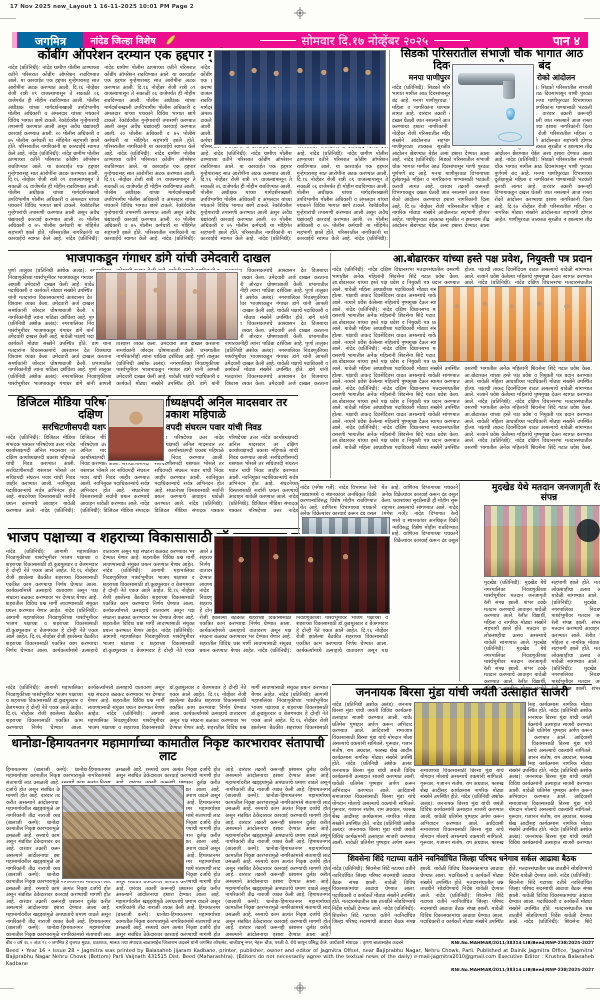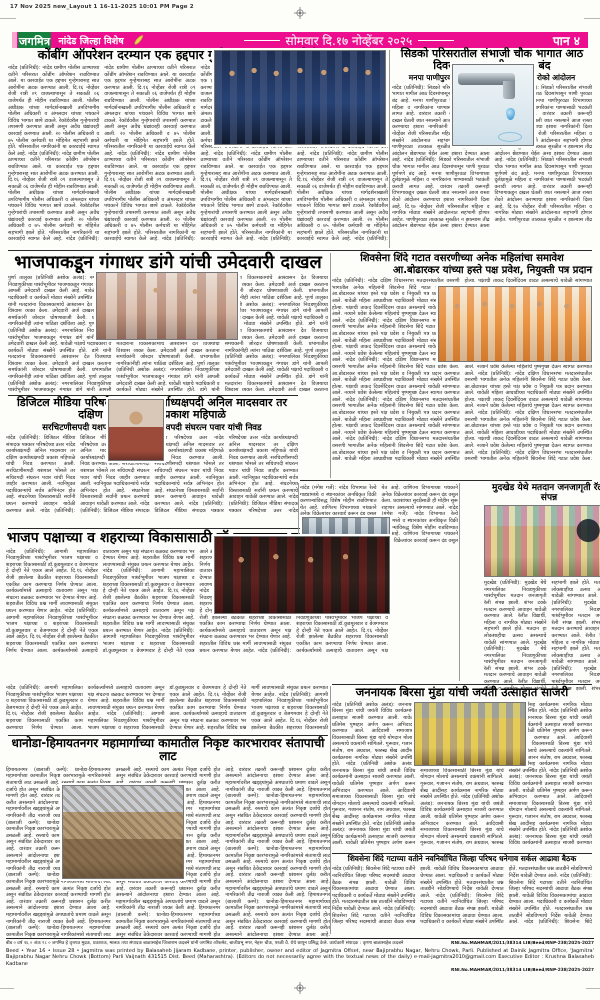--- a/index.html
+++ b/index.html
@@ -9,21 +9,21 @@
   
   .printline{position:absolute;left:10px;top:3px;font-size:5.5px;font-weight:bold;color:#333;letter-spacing:.2px;}
   .regmark{position:absolute;width:12px;height:12px;}
   .regmark.top{left:294px;top:4px;}
   .regmark.bottom{left:294px;top:979px;}
   .cropline{position:absolute;background:#b7b7b4;}
 
   
   .masthead{position:absolute;left:12px;top:32px;width:576px;height:16px;display:flex;align-items:center;color:#fff;}
   .mh-strip{width:5px;height:100%;background:#f7a6d0;flex:0 0 auto;}
-  .name-box{background:#15803d;height:100%;display:flex;align-items:center;padding:0 1px;margin-left:1px;justify-content:flex-end;}
+  .name-box{background:#0369a1;height:100%;display:flex;align-items:center;padding:0 17px;margin-left:1px;justify-content:flex-end;}
   .paper-name{font-size:11px;font-weight:bold;letter-spacing:.4px;}
   .edition{font-size:9.5px;font-weight:bold;margin-left:7px;}
   .quill{margin-left:8px;display:flex;align-items:center;}
   .mh-flex{flex:1;}
   .mdash{width:36px;height:1px;background:#fff;margin:0 6px;}
   .date-line{font-size:12px;font-weight:normal;white-space:nowrap;}
   .page-label{font-size:12px;font-weight:bold;margin-right:8px;}
 
   
   .art{position:absolute;}
@@ -48,21 +48,21 @@
 
   .a2{left:392px;top:48px;width:200px;height:202px;}  .a2 h2{font-size:11px;}
   .a2 .sub{font-size:7.5px;}
   .a2 .body{height:148px;column-count:2;}
   .p2{left:60px;top:16px;width:80px;height:80px;background:linear-gradient(180deg,#eff4f7,#dde9ef 60%,#cfe0ea);}
   .tap-pipe{position:absolute;left:6%;top:10%;width:72%;height:15%;background:linear-gradient(180deg,#d2d9dd,#8a969e 60%,#6b767e);border-radius:4px;}
   .tap-spout{position:absolute;left:62%;top:20%;width:16%;height:22%;background:linear-gradient(90deg,#bcc5cb,#7d8890);border-radius:0 0 3px 3px;}
   .tap-drop{position:absolute;left:66%;top:54%;width:9px;height:12px;background:radial-gradient(circle at 35% 35%,#bfe4f5,#4fa3d8 70%,#2f7fb5);border-radius:50% 50% 50% 50%/38% 38% 62% 62%;}
   .tap-ripple{position:absolute;left:56%;top:84%;width:28%;height:10%;border:1px solid #8fc3de;border-radius:50%;}
 
-  .a3{left:8px;top:252px;width:320px;height:142px;}  .a3 h2{font-size:18px;}
+  .a3{left:8px;top:252px;width:320px;height:142px;}  .a3 h2{font-size:12px;}
   .a3 .body{height:122px;column-count:3;}
   .p3{left:88px;top:20px;width:140px;height:66px;
       background:
       radial-gradient(circle at 18% 30%, #caa27c 0 2px, transparent 2.8px),
       radial-gradient(circle at 42% 26%, #caa27c 0 2px, transparent 2.8px),
       radial-gradient(circle at 70% 28%, #caa27c 0 2px, transparent 2.8px),
       repeating-linear-gradient(90deg, rgba(150,90,70,.35) 0 9px, rgba(240,230,220,.35) 9px 20px),
       linear-gradient(180deg,#e8d9cf,#cfae9a 60%,#8c6f63);}
 
   .a4{left:332px;top:252px;width:260px;height:228px;}  .a4 h2{font-size:10px;}
@@ -208,21 +208,20 @@
     </div>
   </section>
 
   <section class="art a3">
     <h2>भाजपाकडून गंगाधर डांगे यांची उमेदवारी दाखल</h2>
     <div class="body">पुर्णा तालुका (प्रतिनिधी अशोक अलंड): नगरपालिका निवडणुकीच्या पार्श्वभूमीवर भाजपाकडून गंगाधर डांगे यांनी आपली उमेदवारी दाखल केली आहे. यावेळी पक्षाचे पदाधिकारी व कार्यकर्ते मोठ्या संख्येने उपस्थित होते. डांगे यांनी मतदारांना विकासकामांचे आश्वासन देत विजयाचा विश्वास व्यक्त केला. उमेदवारी अर्ज दाखल करताना समर्थकांनी जोरदार घोषणाबाजी केली. प्रभागातील नागरिकांनीही त्यांना पाठिंबा दर्शविला आहे. पुर्णा तालुका (प्रतिनिधी अशोक अलंड): नगरपालिका निवडणुकीच्या पार्श्वभूमीवर भाजपाकडून गंगाधर डांगे यांनी आपली उमेदवारी दाखल केली आहे. यावेळी पक्षाचे पदाधिकारी व कार्यकर्ते मोठ्या संख्येने उपस्थित होते. डांगे यांनी मतदारांना विकासकामांचे आश्वासन देत विजयाचा विश्वास व्यक्त केला. उमेदवारी अर्ज दाखल करताना समर्थकांनी जोरदार घोषणाबाजी केली. प्रभागातील नागरिकांनीही त्यांना पाठिंबा दर्शविला आहे. पुर्णा तालुका (प्रतिनिधी अशोक अलंड): नगरपालिका निवडणुकीच्या पार्श्वभूमीवर भाजपाकडून गंगाधर डांगे यांनी आपली उमेदवारी दाखल केली आहे. यावेळी पक्षाचे पदाधिकारी व कार्यकर्ते मोठ्या संख्येने उपस्थित होते. डांगे यांनी मतदारांना विकासकामांचे आश्वासन देत विजयाचा विश्वास व्यक्त केला. उमेदवारी अर्ज दाखल करताना समर्थकांनी जोरदार घोषणाबाजी केली. प्रभागातील नागरिकांनीही त्यांना पाठिंबा दर्शविला आहे. पुर्णा तालुका (प्रतिनिधी अशोक अलंड): नगरपालिका निवडणुकीच्या पार्श्वभूमीवर भाजपाकडून गंगाधर डांगे यांनी आपली उमेदवारी दाखल केली आहे. यावेळी पक्षाचे पदाधिकारी व कार्यकर्ते मोठ्या संख्येने उपस्थित होते. डांगे यांनी मतदारांना विकासकामांचे आश्वासन देत विजयाचा विश्वास व्यक्त केला. उमेदवारी अर्ज दाखल करताना समर्थकांनी जोरदार घोषणाबाजी केली. प्रभागातील नागरिकांनीही त्यांना पाठिंबा दर्शविला आहे. पुर्णा तालुका (प्रतिनिधी अशोक अलंड): नगरपालिका निवडणुकीच्या पार्श्वभूमीवर भाजपाकडून गंगाधर डांगे यांनी आपली उमेदवारी दाखल केली आहे. यावेळी पक्षाचे पदाधिकारी व कार्यकर्ते मोठ्या संख्येने उपस्थित होते. डांगे यांनी मतदारांना विकासकामांचे आश्वासन देत विजयाचा विश्वास व्यक्त केला. उमेदवारी अर्ज दाखल करताना समर्थकांनी जोरदार घोषणाबाजी केली. प्रभागातील नागरिकांनीही त्यांना पाठिंबा दर्शविला आहे. पुर्णा तालुका (प्रतिनिधी अशोक अलंड): नगरपालिका निवडणुकीच्या पार्श्वभूमीवर भाजपाकडून गंगाधर डांगे यांनी आपली उमेदवारी दाखल केली आहे. यावेळी पक्षाचे पदाधिकारी व कार्यकर्ते मोठ्या संख्येने उपस्थित होते. डांगे यांनी मतदारांना विकासकामांचे आश्वासन देत विजयाचा विश्वास व्यक्त केला. उमेदवारी अर्ज दाखल करताना समर्थकांनी जोरदार घोषणाबाजी केली. प्रभागातील नागरिकांनीही त्यांना पाठिंबा दर्शविला आहे. पुर्णा तालुका (प्रतिनिधी अशोक अलंड): नगरपालिका निवडणुकीच्या पार्श्वभूमीवर भाजपाकडून गंगाधर डांगे यांनी आपली उमेदवारी दाखल केली आहे. यावेळी पक्षाचे पदाधिकारी व कार्यकर्ते मोठ्या संख्येने उपस्थित होते. डांगे यांनी मतदारांना विकासकामांचे आश्वासन देत विजयाचा विश्वास व्यक्त केला. उमेदवारी अर्ज दाखल करताना समर्थकांनी जोरदार घोषणाबाजी केली. प्रभागातील नागरिकांनीही त्यांना पाठिंबा दर्शविला आहे.</div>
     <div class="photo p3"></div>
   </section>
 
   <section class="art a4">
-    <h2>शिवसेना शिंदे गटात वसरणीच्या अनेक महिलांचा समावेश</h2>
     <p class="sub">आ.बोढारकर यांच्या हस्ते पक्ष प्रवेश, नियुक्ती पत्र प्रदान</p>
     <div class="body">नांदेड (प्रतिनिधी): नांदेड दक्षिण विधानसभा मतदारसंघातील वसरणी भागातील अनेक महिलांनी शिवसेना शिंदे गटात प्रवेश केला. आ.बोढारकर यांच्या हस्ते पक्ष प्रवेश व नियुक्ती पत्र प्रदान करण्यात आले. यावेळी महिला आघाडीच्या पदाधिकारी मोठ्या संख्येने उपस्थित होत्या. पक्षाची ताकद दिवसेंदिवस वाढत असल्याचे यावेळी सांगण्यात आले. नव्याने प्रवेश केलेल्या महिलांचे पुष्पगुच्छ देऊन स्वागत करण्यात आले. नांदेड (प्रतिनिधी): नांदेड दक्षिण विधानसभा मतदारसंघातील वसरणी भागातील अनेक महिलांनी शिवसेना शिंदे गटात प्रवेश केला. आ.बोढारकर यांच्या हस्ते पक्ष प्रवेश व नियुक्ती पत्र प्रदान करण्यात आले. यावेळी महिला आघाडीच्या पदाधिकारी मोठ्या संख्येने उपस्थित होत्या. पक्षाची ताकद दिवसेंदिवस वाढत असल्याचे यावेळी सांगण्यात आले. नव्याने प्रवेश केलेल्या महिलांचे पुष्पगुच्छ देऊन स्वागत करण्यात आले. नांदेड (प्रतिनिधी): नांदेड दक्षिण विधानसभा मतदारसंघातील वसरणी भागातील अनेक महिलांनी शिवसेना शिंदे गटात प्रवेश केला. आ.बोढारकर यांच्या हस्ते पक्ष प्रवेश व नियुक्ती पत्र प्रदान करण्यात आले. यावेळी महिला आघाडीच्या पदाधिकारी मोठ्या संख्येने उपस्थित होत्या. पक्षाची ताकद दिवसेंदिवस वाढत असल्याचे यावेळी सांगण्यात आले. नव्याने प्रवेश केलेल्या महिलांचे पुष्पगुच्छ देऊन स्वागत करण्यात आले. नांदेड (प्रतिनिधी): नांदेड दक्षिण विधानसभा मतदारसंघातील वसरणी भागातील अनेक महिलांनी शिवसेना शिंदे गटात प्रवेश केला. आ.बोढारकर यांच्या हस्ते पक्ष प्रवेश व नियुक्ती पत्र प्रदान करण्यात आले. यावेळी महिला आघाडीच्या पदाधिकारी मोठ्या संख्येने उपस्थित होत्या. पक्षाची ताकद दिवसेंदिवस वाढत असल्याचे यावेळी सांगण्यात आले. नव्याने प्रवेश केलेल्या महिलांचे पुष्पगुच्छ देऊन स्वागत करण्यात आले. नांदेड (प्रतिनिधी): नांदेड दक्षिण विधानसभा मतदारसंघातील वसरणी भागातील अनेक महिलांनी शिवसेना शिंदे गटात प्रवेश केला. आ.बोढारकर यांच्या हस्ते पक्ष प्रवेश व नियुक्ती पत्र प्रदान करण्यात आले. यावेळी महिला आघाडीच्या पदाधिकारी मोठ्या संख्येने उपस्थित होत्या. पक्षाची ताकद दिवसेंदिवस वाढत असल्याचे यावेळी सांगण्यात आले. नव्याने प्रवेश केलेल्या महिलांचे पुष्पगुच्छ देऊन स्वागत करण्यात आले. नांदेड (प्रतिनिधी): नांदेड दक्षिण विधानसभा मतदारसंघातील वसरणी भागातील अनेक महिलांनी शिवसेना शिंदे गटात प्रवेश केला. आ.बोढारकर यांच्या हस्ते पक्ष प्रवेश व नियुक्ती पत्र प्रदान करण्यात आले. यावेळी महिला आघाडीच्या पदाधिकारी मोठ्या संख्येने उपस्थित होत्या. पक्षाची ताकद दिवसेंदिवस वाढत असल्याचे यावेळी सांगण्यात आले. नव्याने प्रवेश केलेल्या महिलांचे पुष्पगुच्छ देऊन स्वागत करण्यात आले. नांदेड (प्रतिनिधी): नांदेड दक्षिण विधानसभा मतदारसंघातील वसरणी भागातील अनेक महिलांनी शिवसेना शिंदे गटात प्रवेश केला. आ.बोढारकर यांच्या हस्ते पक्ष प्रवेश व नियुक्ती पत्र प्रदान करण्यात आले. यावेळी महिला आघाडीच्या पदाधिकारी मोठ्या संख्येने उपस्थित होत्या. पक्षाची ताकद दिवसेंदिवस वाढत असल्याचे यावेळी सांगण्यात आले. नव्याने प्रवेश केलेल्या महिलांचे पुष्पगुच्छ देऊन स्वागत करण्यात आले. नांदेड (प्रतिनिधी): नांदेड दक्षिण विधानसभा मतदारसंघातील वसरणी भागातील अनेक महिलांनी शिवसेना शिंदे गटात प्रवेश केला. आ.बोढारकर यांच्या हस्ते पक्ष प्रवेश व नियुक्ती पत्र प्रदान करण्यात आले. यावेळी महिला आघाडीच्या पदाधिकारी मोठ्या संख्येने उपस्थित होत्या. पक्षाची ताकद दिवसेंदिवस वाढत असल्याचे यावेळी सांगण्यात आले. नव्याने प्रवेश केलेल्या महिलांचे पुष्पगुच्छ देऊन स्वागत करण्यात आले. नांदेड (प्रतिनिधी): नांदेड दक्षिण विधानसभा मतदारसंघातील वसरणी भागातील अनेक महिलांनी शिवसेना शिंदे गटात प्रवेश केला. आ.बोढारकर यांच्या हस्ते पक्ष प्रवेश व नियुक्ती पत्र प्रदान करण्यात आले. यावेळी महिला आघाडीच्या पदाधिकारी मोठ्या संख्येने उपस्थित होत्या. पक्षाची ताकद दिवसेंदिवस वाढत असल्याचे यावेळी सांगण्यात आले. नव्याने प्रवेश केलेल्या महिलांचे पुष्पगुच्छ देऊन स्वागत करण्यात आले. नांदेड (प्रतिनिधी): नांदेड दक्षिण विधानसभा मतदारसंघातील वसरणी भागातील अनेक महिलांनी शिवसेना शिंदे गटात प्रवेश केला. आ.बोढारकर यांच्या हस्ते पक्ष प्रवेश व नियुक्ती पत्र प्रदान करण्यात आले. यावेळी महिला आघाडीच्या पदाधिकारी मोठ्या संख्येने उपस्थित होत्या. पक्षाची ताकद दिवसेंदिवस वाढत असल्याचे यावेळी सांगण्यात आले. नव्याने प्रवेश केलेल्या महिलांचे पुष्पगुच्छ देऊन स्वागत करण्यात आले.</div>
     <div class="photo p4"></div>
   </section>
 
   <section class="art a5">
     <h2>डिजिटल मीडिया परिषदेच्या उत्तर कार्याध्यक्षपदी अनिल मादसवार तर दक्षिण कार्याध्यक्षपदी प्रकाश महिपाळे</h2>
     <p class="sub">सरचिटणीसपदी यशपाल भोसले तर सचिवपदी संघरत्न पवार यांची निवड</p>
     <div class="body">नांदेड (प्रतिनिधी): डिजिटल मीडिया संपादक पत्रकार परिषदेच्या उत्तर नांदेड कार्याध्यक्षपदी अनिल मादसवार तर दक्षिण कार्याध्यक्षपदी प्रकाश महिपाळे यांची निवड करण्यात आली. सरचिटणीसपदी यशपाल भोसले तर सचिवपदी संघरत्न पवार यांची निवड जाहीर करण्यात आली. नवनियुक्त पदाधिकाऱ्यांचे सर्वत्र अभिनंदन होत आहे. संघटनेच्या विस्तारासाठी सर्वांनी प्रयत्न करण्याचे आवाहन यावेळी करण्यात आले. नांदेड (प्रतिनिधी): डिजिटल मीडिया संपादक पत्रकार परिषदेच्या उत्तर नांदेड कार्याध्यक्षपदी अनिल मादसवार तर दक्षिण कार्याध्यक्षपदी प्रकाश महिपाळे यांची निवड करण्यात आली. सरचिटणीसपदी यशपाल भोसले तर सचिवपदी संघरत्न पवार यांची निवड जाहीर करण्यात आली. नवनियुक्त पदाधिकाऱ्यांचे सर्वत्र अभिनंदन होत आहे. संघटनेच्या विस्तारासाठी सर्वांनी प्रयत्न करण्याचे आवाहन यावेळी करण्यात आले. नांदेड (प्रतिनिधी): डिजिटल मीडिया संपादक पत्रकार परिषदेच्या उत्तर नांदेड कार्याध्यक्षपदी अनिल मादसवार तर दक्षिण कार्याध्यक्षपदी प्रकाश महिपाळे यांची निवड करण्यात आली. सरचिटणीसपदी यशपाल भोसले तर सचिवपदी संघरत्न पवार यांची निवड जाहीर करण्यात आली. नवनियुक्त पदाधिकाऱ्यांचे सर्वत्र अभिनंदन होत आहे. संघटनेच्या विस्तारासाठी सर्वांनी प्रयत्न करण्याचे आवाहन यावेळी करण्यात आले. नांदेड (प्रतिनिधी): डिजिटल मीडिया संपादक पत्रकार परिषदेच्या उत्तर नांदेड कार्याध्यक्षपदी अनिल मादसवार तर दक्षिण कार्याध्यक्षपदी प्रकाश महिपाळे यांची निवड करण्यात आली. सरचिटणीसपदी यशपाल भोसले तर सचिवपदी संघरत्न पवार यांची निवड जाहीर करण्यात आली. नवनियुक्त पदाधिकाऱ्यांचे सर्वत्र अभिनंदन होत आहे. संघटनेच्या विस्तारासाठी सर्वांनी प्रयत्न करण्याचे आवाहन यावेळी करण्यात आले. नांदेड (प्रतिनिधी): डिजिटल मीडिया संपादक पत्रकार परिषदेच्या उत्तर नांदेड कार्याध्यक्षपदी अनिल मादसवार तर दक्षिण कार्याध्यक्षपदी प्रकाश महिपाळे यांची निवड करण्यात आली. सरचिटणीसपदी यशपाल भोसले तर सचिवपदी संघरत्न पवार यांची निवड जाहीर करण्यात आली. नवनियुक्त पदाधिकाऱ्यांचे सर्वत्र अभिनंदन होत आहे. संघटनेच्या विस्तारासाठी सर्वांनी प्रयत्न करण्याचे आवाहन यावेळी करण्यात आले.</div>
     <div class="photo p5"></div>

